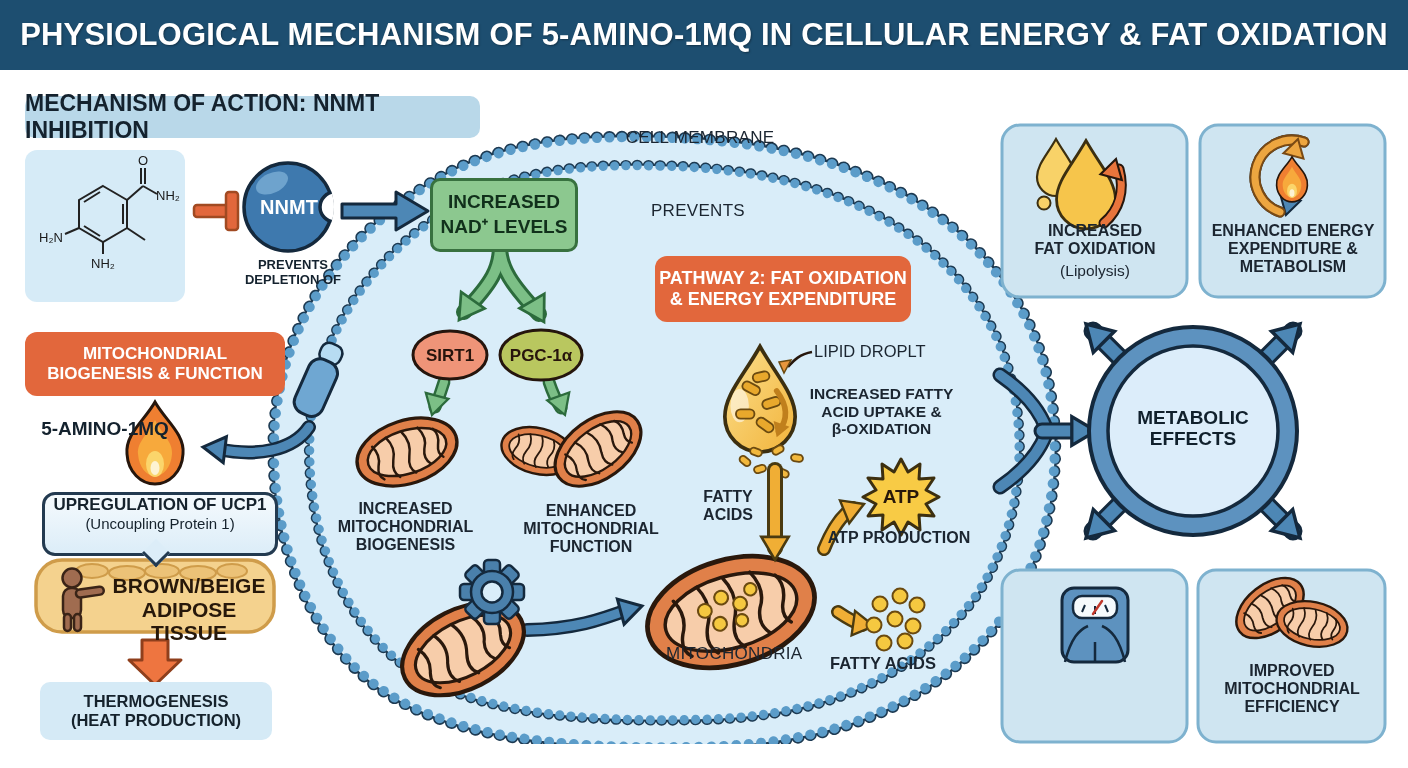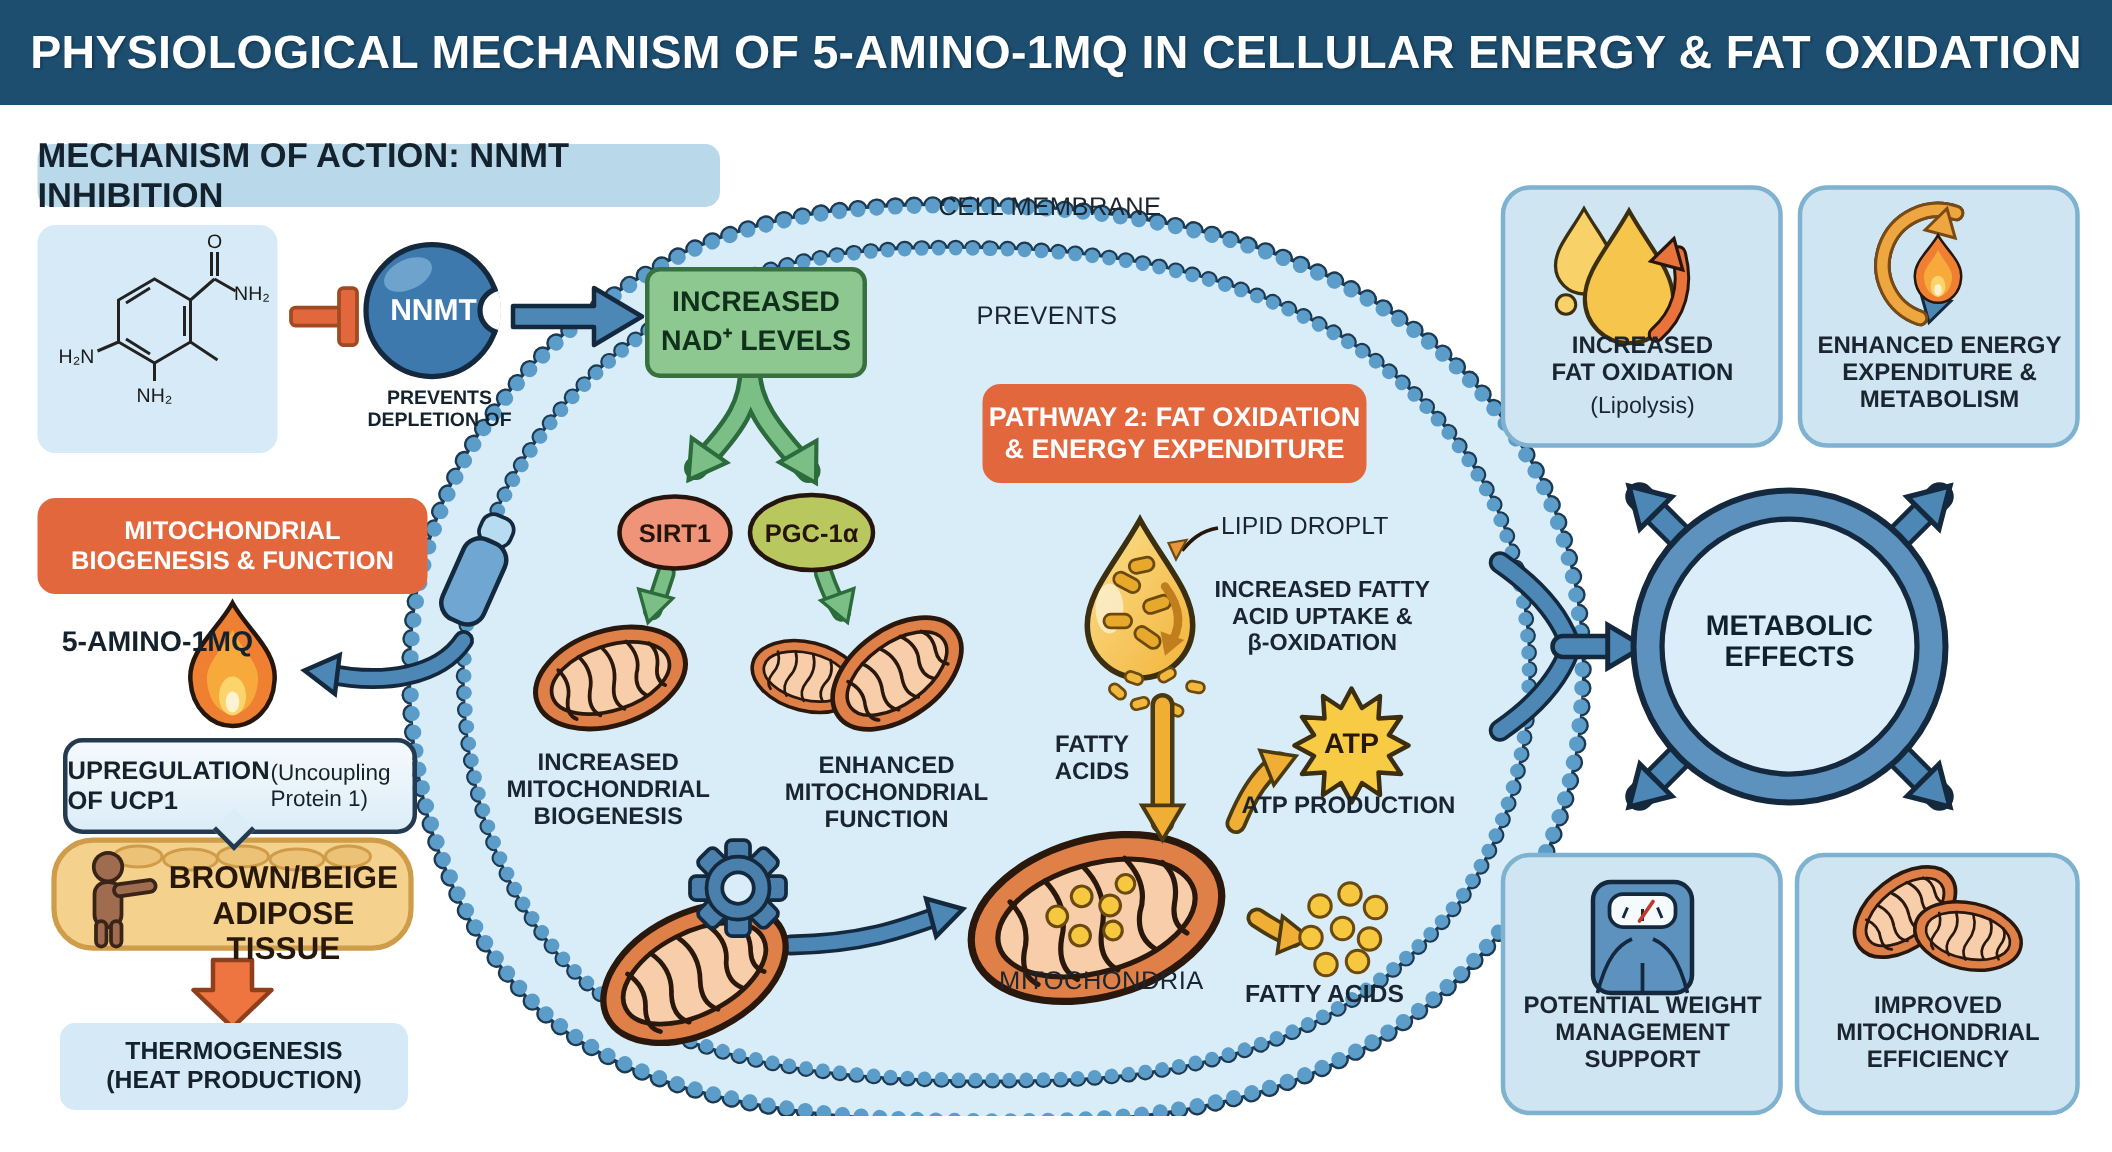--- a/index.html
+++ b/index.html
@@ -19,21 +19,21 @@
   .chemname{position:absolute;left:0;top:268px;width:160px;font-size:19px;font-weight:bold;color:#14222e;text-align:center;position:absolute;}
   .nadbox{position:absolute;left:430px;top:178px;width:142px;height:68px;background:#8cc88f;
           border:3px solid #38713f;border-radius:10px;display:flex;align-items:center;justify-content:center;
           font-size:19px;font-weight:bold;color:#11301b;text-align:center;}
   .orangebox{background:#e2673c;color:#ffffff;border-radius:12px;display:flex;align-items:center;
              justify-content:center;text-align:center;font-weight:bold;position:absolute;}
   .bluebox{position:absolute;background:#d5eaf6;border-radius:10px;display:flex;align-items:center;
            justify-content:center;text-align:center;font-weight:bold;color:#15222c;}
   .ucp1box{position:absolute;left:42px;top:492px;width:230px;height:58px;border:3px solid #233a50;
            border-radius:13px;background:linear-gradient(180deg,#f5fafd,#dcedf8);
-           display:flex;flex-direction:row;align-items:center;justify-content:center;color:#15222c;}
+           display:flex;flex-direction:column;align-items:center;color:#15222c;}
   .ucp1ptr{position:absolute;left:146px;top:543px;width:17px;height:17px;background:#dcedf8;
            border-right:3px solid #233a50;border-bottom:3px solid #233a50;transform:rotate(45deg);}
 </style>
 </head>
 <body>
 
 <div class="canvas">
 
 <svg width="1408" height="768" viewBox="0 0 1408 768">
   <defs>
@@ -377,20 +377,17 @@
 
 <div class="lbl b ml" style="left:1128px;top:407px;width:130px;font-size:19px;color:#10202c;">METABOLIC
 EFFECTS</div>
 
 <div class="lbl b ml" style="left:1010px;top:222px;width:170px;font-size:16px;">INCREASED
 FAT OXIDATION</div>
 <div class="lbl ml" style="left:1010px;top:262px;width:170px;font-size:15.5px;">(Lipolysis)</div>
 <div class="lbl b ml" style="left:1208px;top:222px;width:170px;font-size:16px;">ENHANCED ENERGY
 EXPENDITURE &amp;
 METABOLISM</div>
-<div class="lbl b ml" style="left:1010px;top:662px;width:170px;font-size:16px;">POTENTIAL WEIGHT
-MANAGEMENT
-SUPPORT</div>
 <div class="lbl b ml" style="left:1206px;top:662px;width:172px;font-size:16px;">IMPROVED
 MITOCHONDRIAL
 EFFICIENCY</div>
 
 </div>
 
 </body></html>

